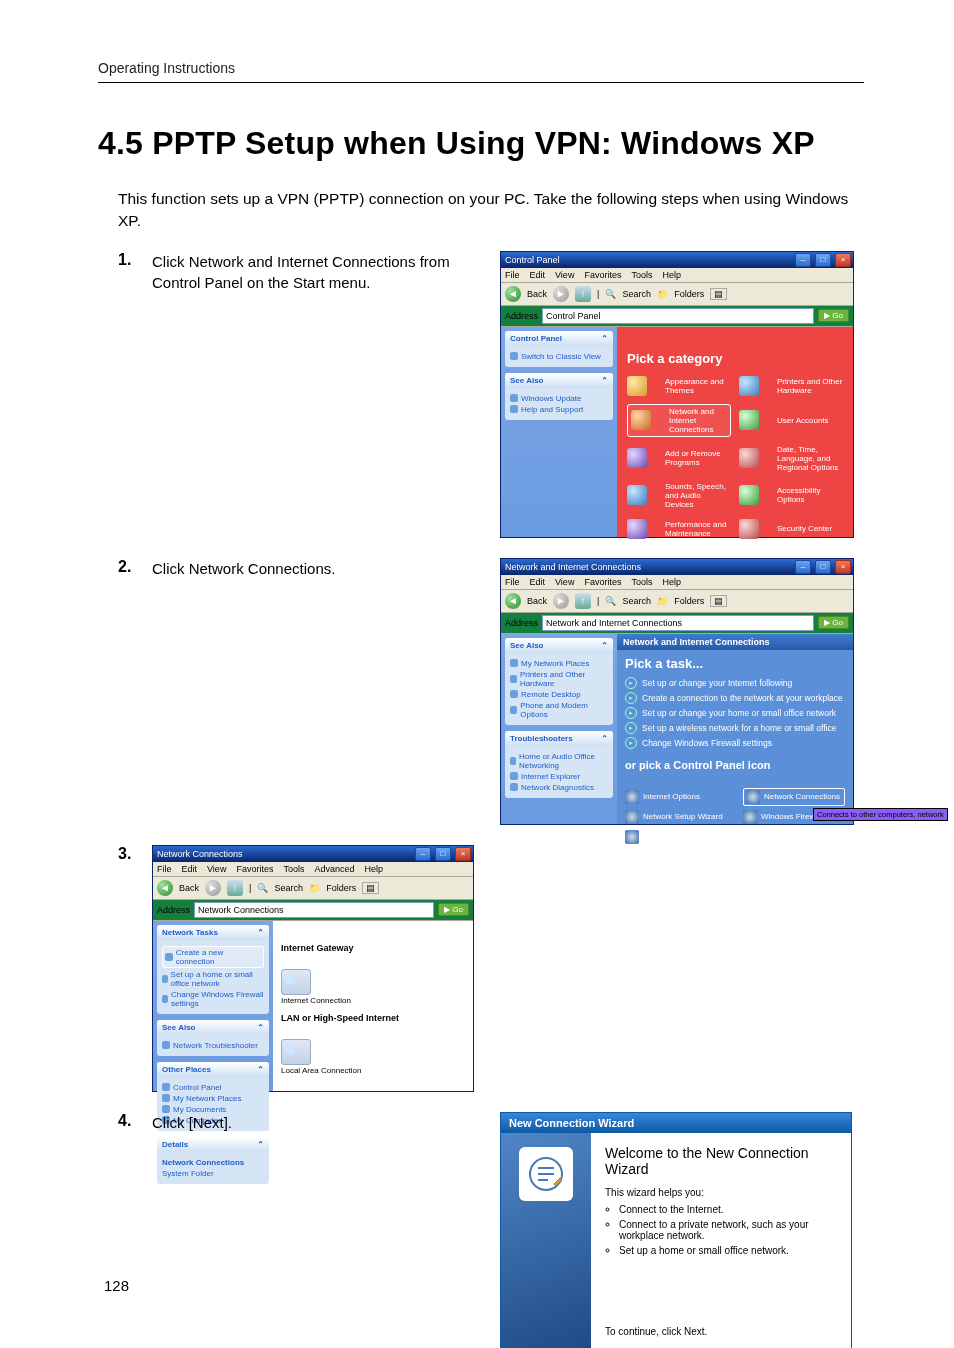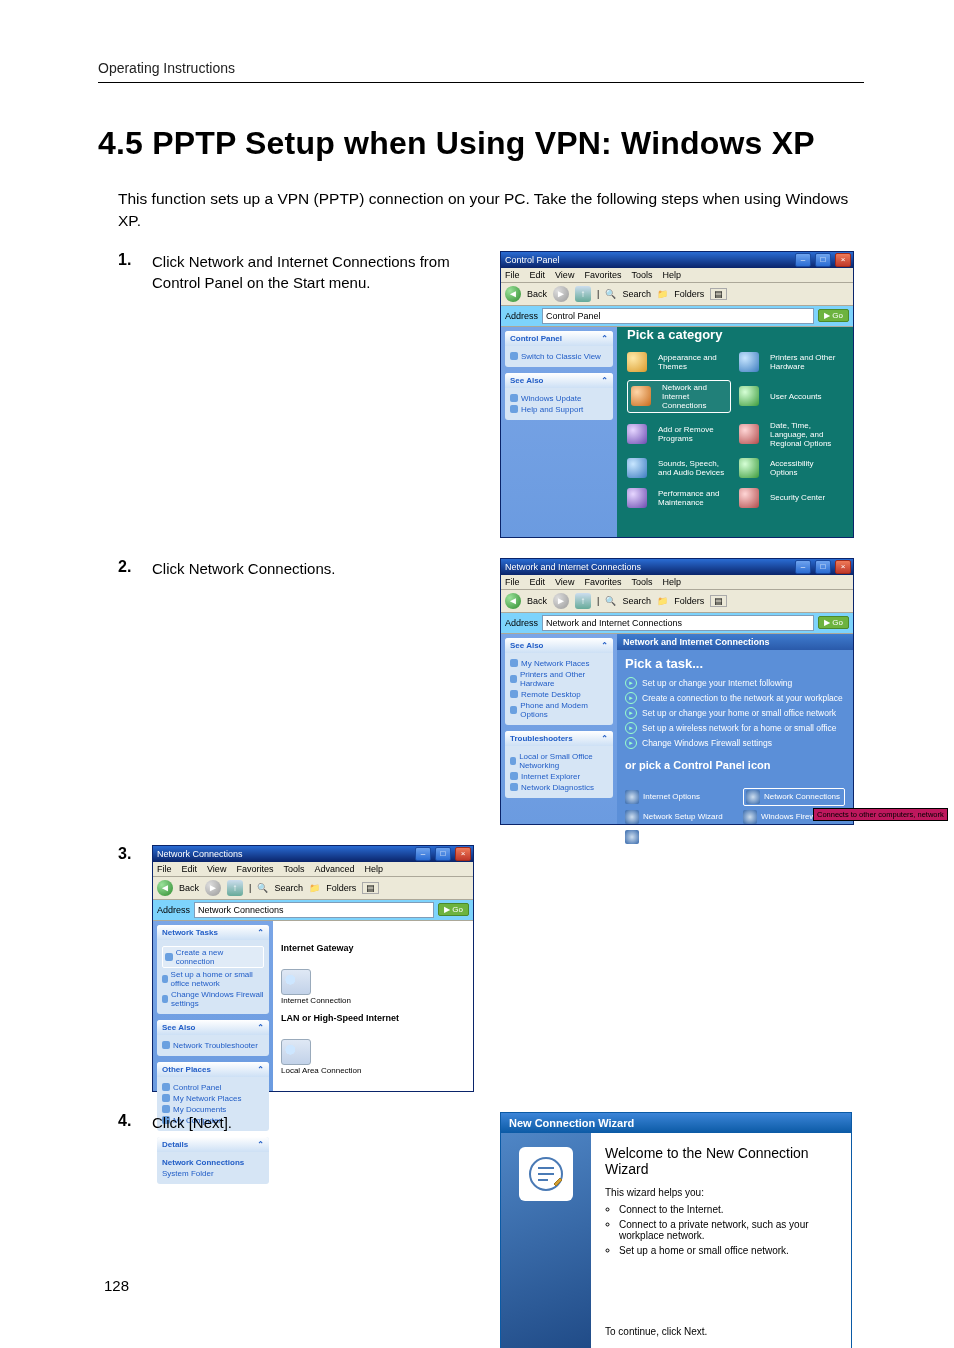--- a/index.html
+++ b/index.html
@@ -112,21 +112,21 @@
     font-size:9px;
   }
   .tbicon {
     width:16px;height:16px;border-radius:50%;
     display:inline-flex;align-items:center;justify-content:center;
     color:#fff;font-size:10px;
   }
   .tbicon.green{background:radial-gradient(circle at 30% 30%, #9be29b, #2e8b2e);}
   .tbicon.gray{background:radial-gradient(circle at 30% 30%, #ddd, #999);}
   .addrbar{
-    background:#7dd3fc; padding:2px 4px; display:flex; align-items:center; gap:4px;
+    background:#15803d; padding:2px 4px; display:flex; align-items:center; gap:4px;
     border-bottom:1px solid #aca899; font-size:9px;
   }
   .addrbar input{
     flex:1; height:14px; font-size:9px; border:1px solid #7f9db9; padding:0 3px;
   }
   .go-btn{
     background:#6db33f; color:#fff; border:1px solid #4a8a2a;
     font-size:8px; padding:1px 5px; border-radius:2px;
   }
   .win1-body{display:flex; height:210px;}
@@ -139,26 +139,26 @@
     font-size:8px;
   }
   .side .panel .ph{
     background:linear-gradient(#fff,#cde0f5);
     color:#215dc6; font-weight:bold; padding:3px 5px;
     border-radius:3px 3px 0 0; display:flex; justify-content:space-between;
   }
   .side .panel .pc{ padding:4px 5px; color:#215dc6; }
   .side .panel .pc div{ margin:2px 0; display:flex; gap:3px; align-items:center;}
   .cat-area{
-    flex:1; background:#0f766e; color:#fff; padding:0 10px;
+    flex:1; background:#ef4444; color:#fff; padding:24px 10px;
   }
   .cat-area h3{ margin:0 0 8px 0; font-size:13px; font-weight:bold; color:#fff;}
   .cat-grid{ display:grid; grid-template-columns: 1fr 1fr; gap:6px 8px; }
   .cat-item{
-    display:flex; align-items:center; gap:11px; font-size:8px; color:#fff;
+    display:flex; align-items:center; gap:18px; font-size:8px; color:#fff;
     padding:2px 0;
   }
   .cat-item.hl{
     border:1px solid #fff; border-radius:3px; padding:2px 3px;
     background:rgba(255,255,255,0.08);
   }
   .caticon{
     width:20px;height:20px;border-radius:3px;
     background:radial-gradient(circle at 30% 30%, #ffe9a8, #d99a2b);
     flex:0 0 20px;
@@ -187,21 +187,21 @@
   .task-link .arrow{
     width:10px;height:10px;border:1px solid #9fc; border-radius:50%;
     display:inline-flex;align-items:center;justify-content:center;font-size:7px;color:#9fc;
   }
   .main2 h4{margin:10px 0 17px 0; font-size:11px; font-weight:bold;}
   .cp-icons{display:grid; grid-template-columns:1fr 1fr; gap:4px 16px;}
   .cp-icon-item{display:flex;align-items:center;gap:4px;font-size:8px;}
   .cp-icon-item.hl{border:1px solid #fff;border-radius:2px;padding:1px 2px;}
   .cp-mini{width:14px;height:14px;background:radial-gradient(circle,#cde,#36a);border-radius:2px;flex:0 0 14px;}
   .tooltip{
-    position:relative; background:#be185d; color:#000; border:1px solid #000;
+    position:relative; background:#8b5cf6; color:#000; border:1px solid #000;
     font-size:7.5px; padding:1px 3px; white-space:nowrap;
   }
 
   
   .win3{width:320px;}
   .win3-body{display:flex;height:170px;}
   .main3{flex:1;background:#fff;padding:6px 8px;}
   .grp-label{font-weight:bold;font-size:9px;margin:16px 0;}
   .conn-icon{
     width:28px;height:24px;margin:2px 0 1px 0;
@@ -444,21 +444,21 @@
                   </div>
                 </div>
                 <div class="panel">
                   <div class="ph">
                       <span>Troubleshooters</span>
                       <span>⌃</span>
                     </div>
                   <div class="pc">
                     <div>
                         <span class="miniicon"></span>
-                        <span>Local or Small Office Networking</span>
+                        <span>Home or Audio Office Networking</span>
                       </div>
                     <div>
                         <span class="miniicon"></span>
                         <span>Internet Explorer</span>
                       </div>
                     <div>
                         <span class="miniicon"></span>
                         <span>Network Diagnostics</span>
                       </div>
                   </div>

